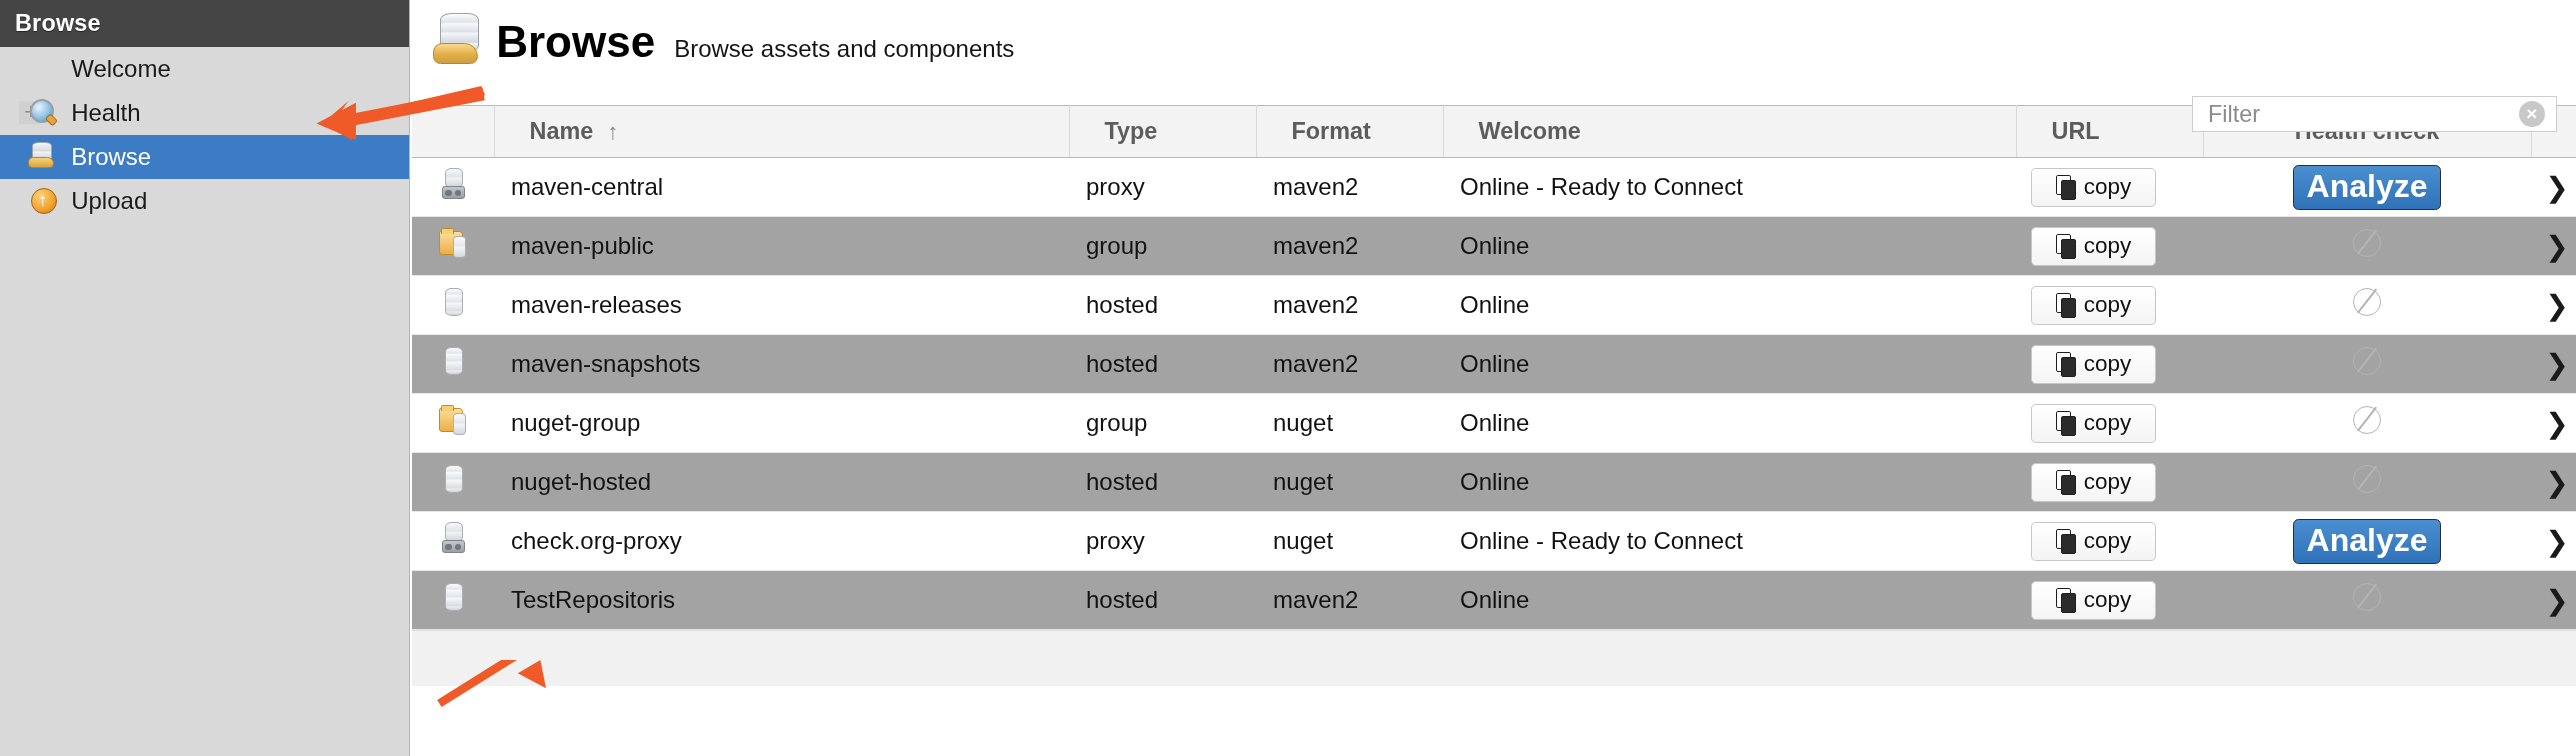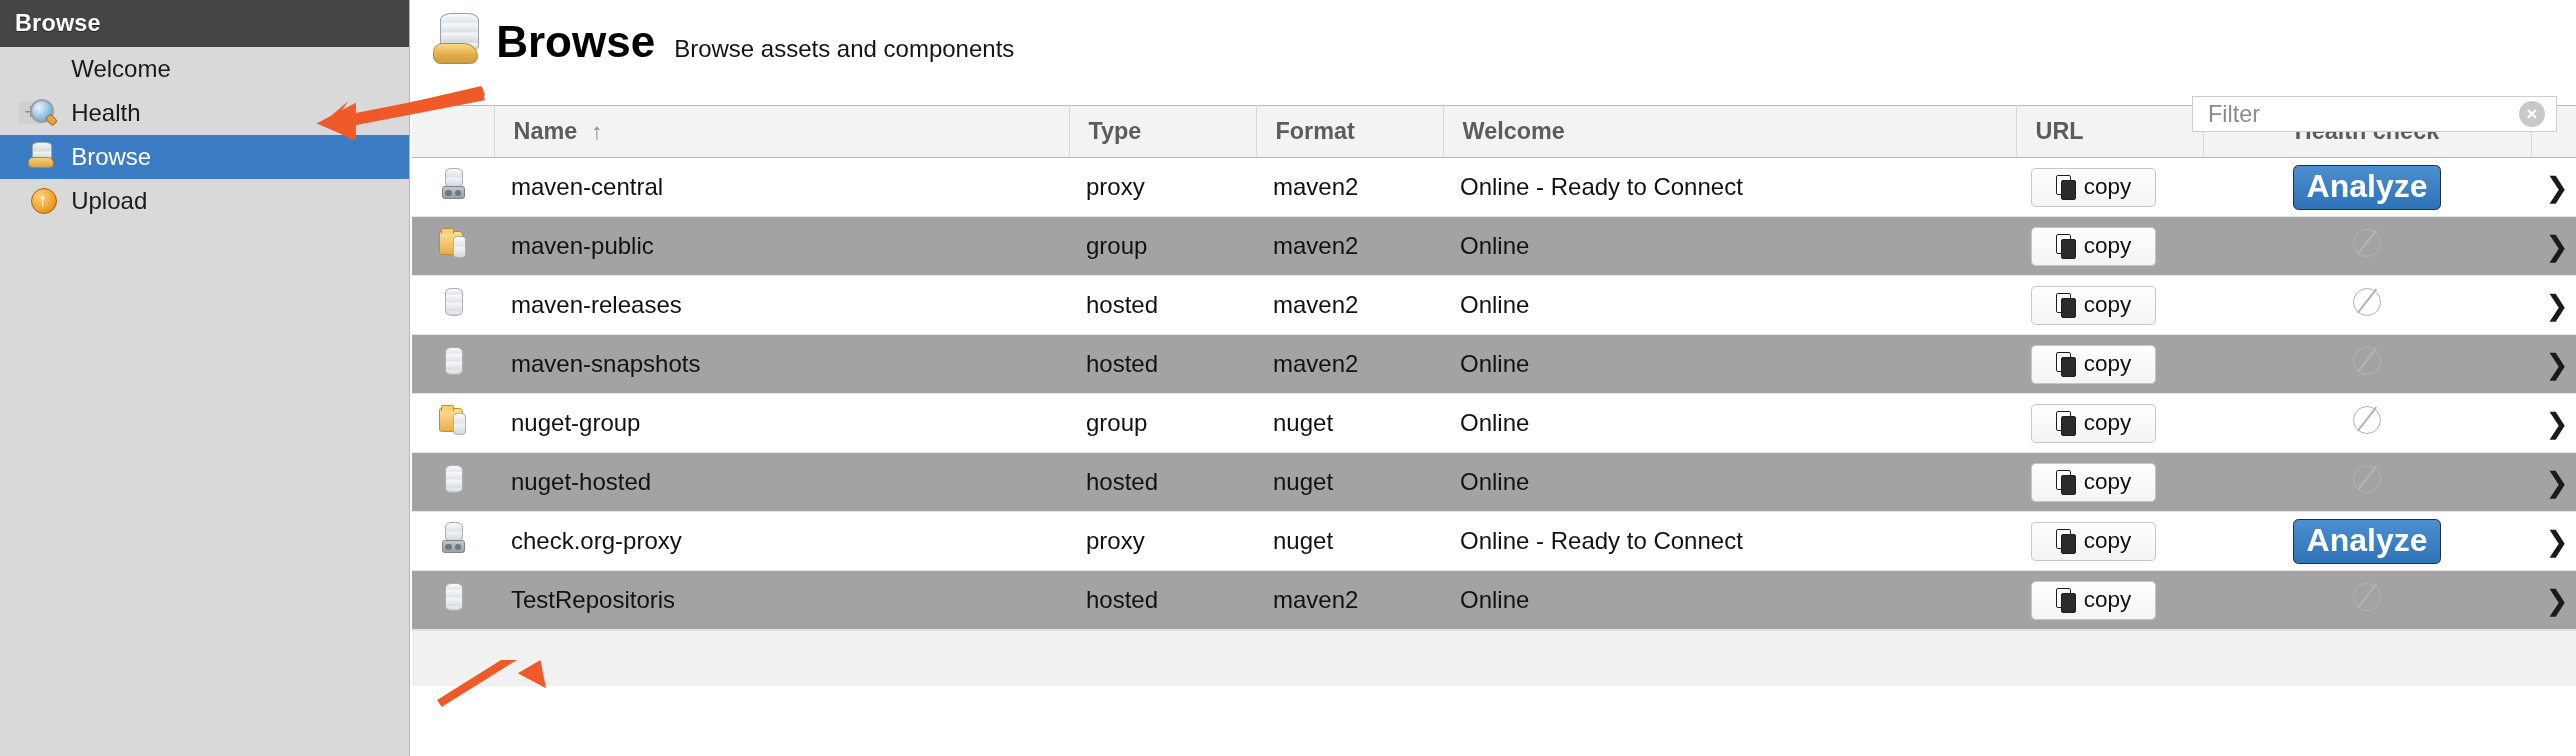--- a/index.html
+++ b/index.html
@@ -153,21 +153,21 @@
   #table col.c-hc    { width:328px; }
   #table col.c-chev  { width:52px; }
 
   #table thead th {
     background:#f3f3f3;
     border-top:0.9px solid #b8b8b8;
     border-bottom:0.9px solid #b8b8b8;
     border-right:0.9px solid #d8d8d8;
     height:52px;
     font-size:23.4px; font-weight:bold; color:#5c5c5c;
-    text-align:left; padding:0 0 0 19px;
+    text-align:left; padding:0 0 0 35px;
     vertical-align:middle;
     white-space:nowrap;
   }
   #table thead th.th-ico { border-right:0.9px solid #d8d8d8; }
   #table thead th.th-hc  { text-align:center; padding:0; }
   #table thead th.th-chev{ border-right:0; }
   .sort-arrow { color:#8c8c8c; font-size:22.5px; margin-left:7.5px; }
 
   #table tbody td {
     height:59px; font-size:24px; color:#121212;

